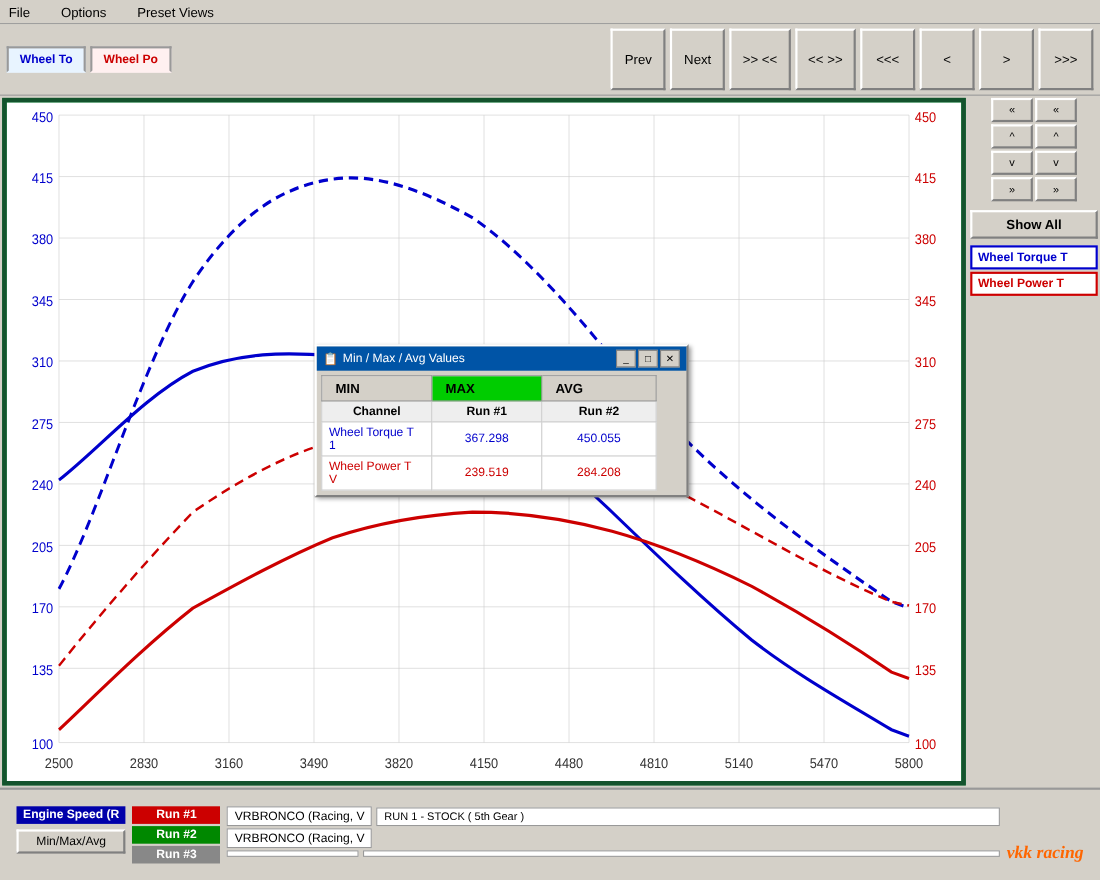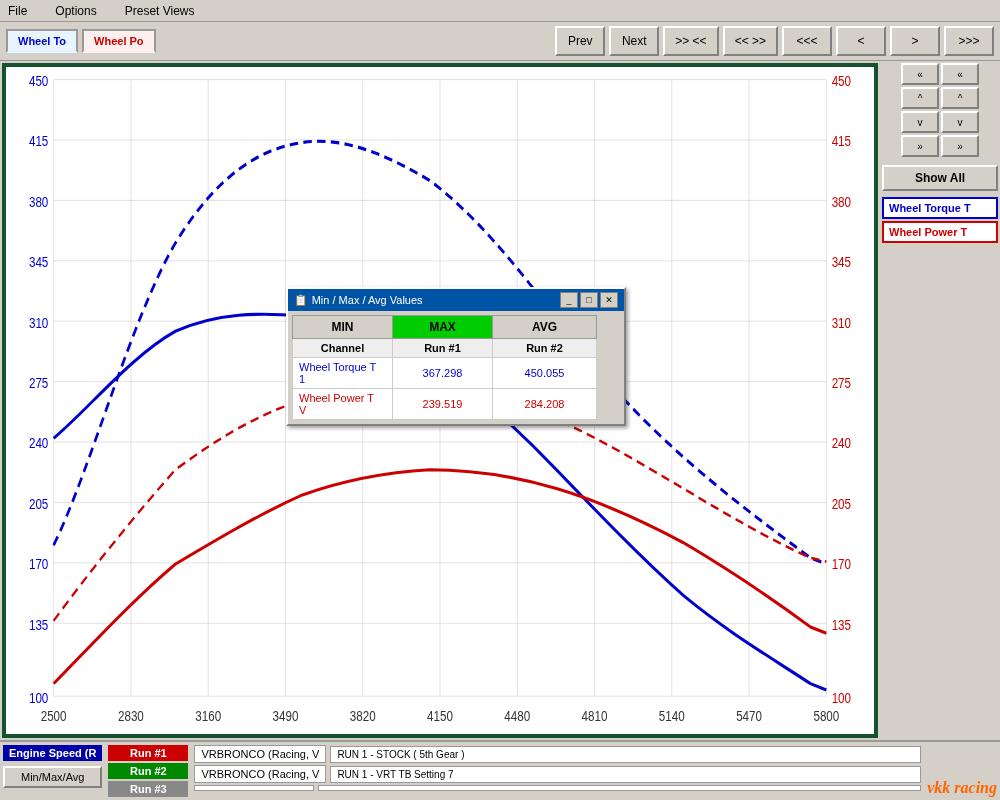--- a/index.html
+++ b/index.html
@@ -53,21 +53,21 @@
     }
     .tab-active-red {
       background: #fff0f0;
       color: #cc0000;
       border-bottom: 2px solid #fff0f0;
     }
 
     .spacer { flex: 1; }
 
     .nav-btn {
-      padding: 6px 10px;
+      padding: 19px 10px;
       background: #d4d0c8;
       border: 2px solid;
       border-color: #fff #808080 #808080 #fff;
       cursor: pointer;
       font-size: 12px;
       min-width: 50px;
       text-align: center;
     }
 
     
@@ -145,21 +145,21 @@
       font-weight: bold;
       background: white;
     }
     .legend-blue { color: #0000cc; border-color: #0000cc; }
     .legend-red { color: #cc0000; border-color: #cc0000; }
 
     
     .bottom-section {
       background: #d4d0c8;
       border-top: 2px solid #999;
-      padding: 3px;
+      padding: 15px;
       display: flex;
       gap: 6px;
       align-items: flex-start;
     }
 
     .bottom-left {
       display: flex;
       flex-direction: column;
       gap: 2px;
       min-width: 80px;
@@ -278,21 +278,21 @@
     .dialog-table {
       border-collapse: collapse;
       background: white;
       font-size: 11px;
     }
 
     .dialog-table th {
       background: #d4d0c8;
       border: 1px solid #999;
       padding: 4px 12px;
-      text-align: center;
+      text-align: left;
       font-weight: bold;
       font-size: 12px;
     }
 
     .dialog-table th.max-header {
       background: #00cc00;
       color: black;
     }
 
     .dialog-table td {
@@ -487,21 +487,20 @@
       <div class="run-label run-label-empty">Run #3</div>
     </div>
 
     <div class="run-info-list">
       <div class="run-info-row">
         <div class="run-info-name">VRBRONCO (Racing, V</div>
         <div class="run-info-desc">RUN 1 - STOCK ( 5th Gear )</div>
       </div>
       <div class="run-info-row">
         <div class="run-info-name">VRBRONCO (Racing, V</div>
-        <div class="run-info-desc">RUN 1 - VRT TB Setting 7</div>
       </div>
       <div class="run-info-row">
         <div class="run-info-name" style="min-width:120px;background:white;border:1px solid #999;padding:2px 6px;font-size:11px;"></div>
         <div class="run-info-desc" style="flex:1;background:white;border:1px solid #999;padding:2px 6px;font-size:11px;"></div>
       </div>
     </div>
 
     <div style="position:relative; align-self:flex-end; margin-left: auto; margin-top: 12px;">
       <div style="font-size:16px; font-weight:bold; color:#ff6600; font-style:italic; font-family:serif;">vkk racing</div>
     </div>

